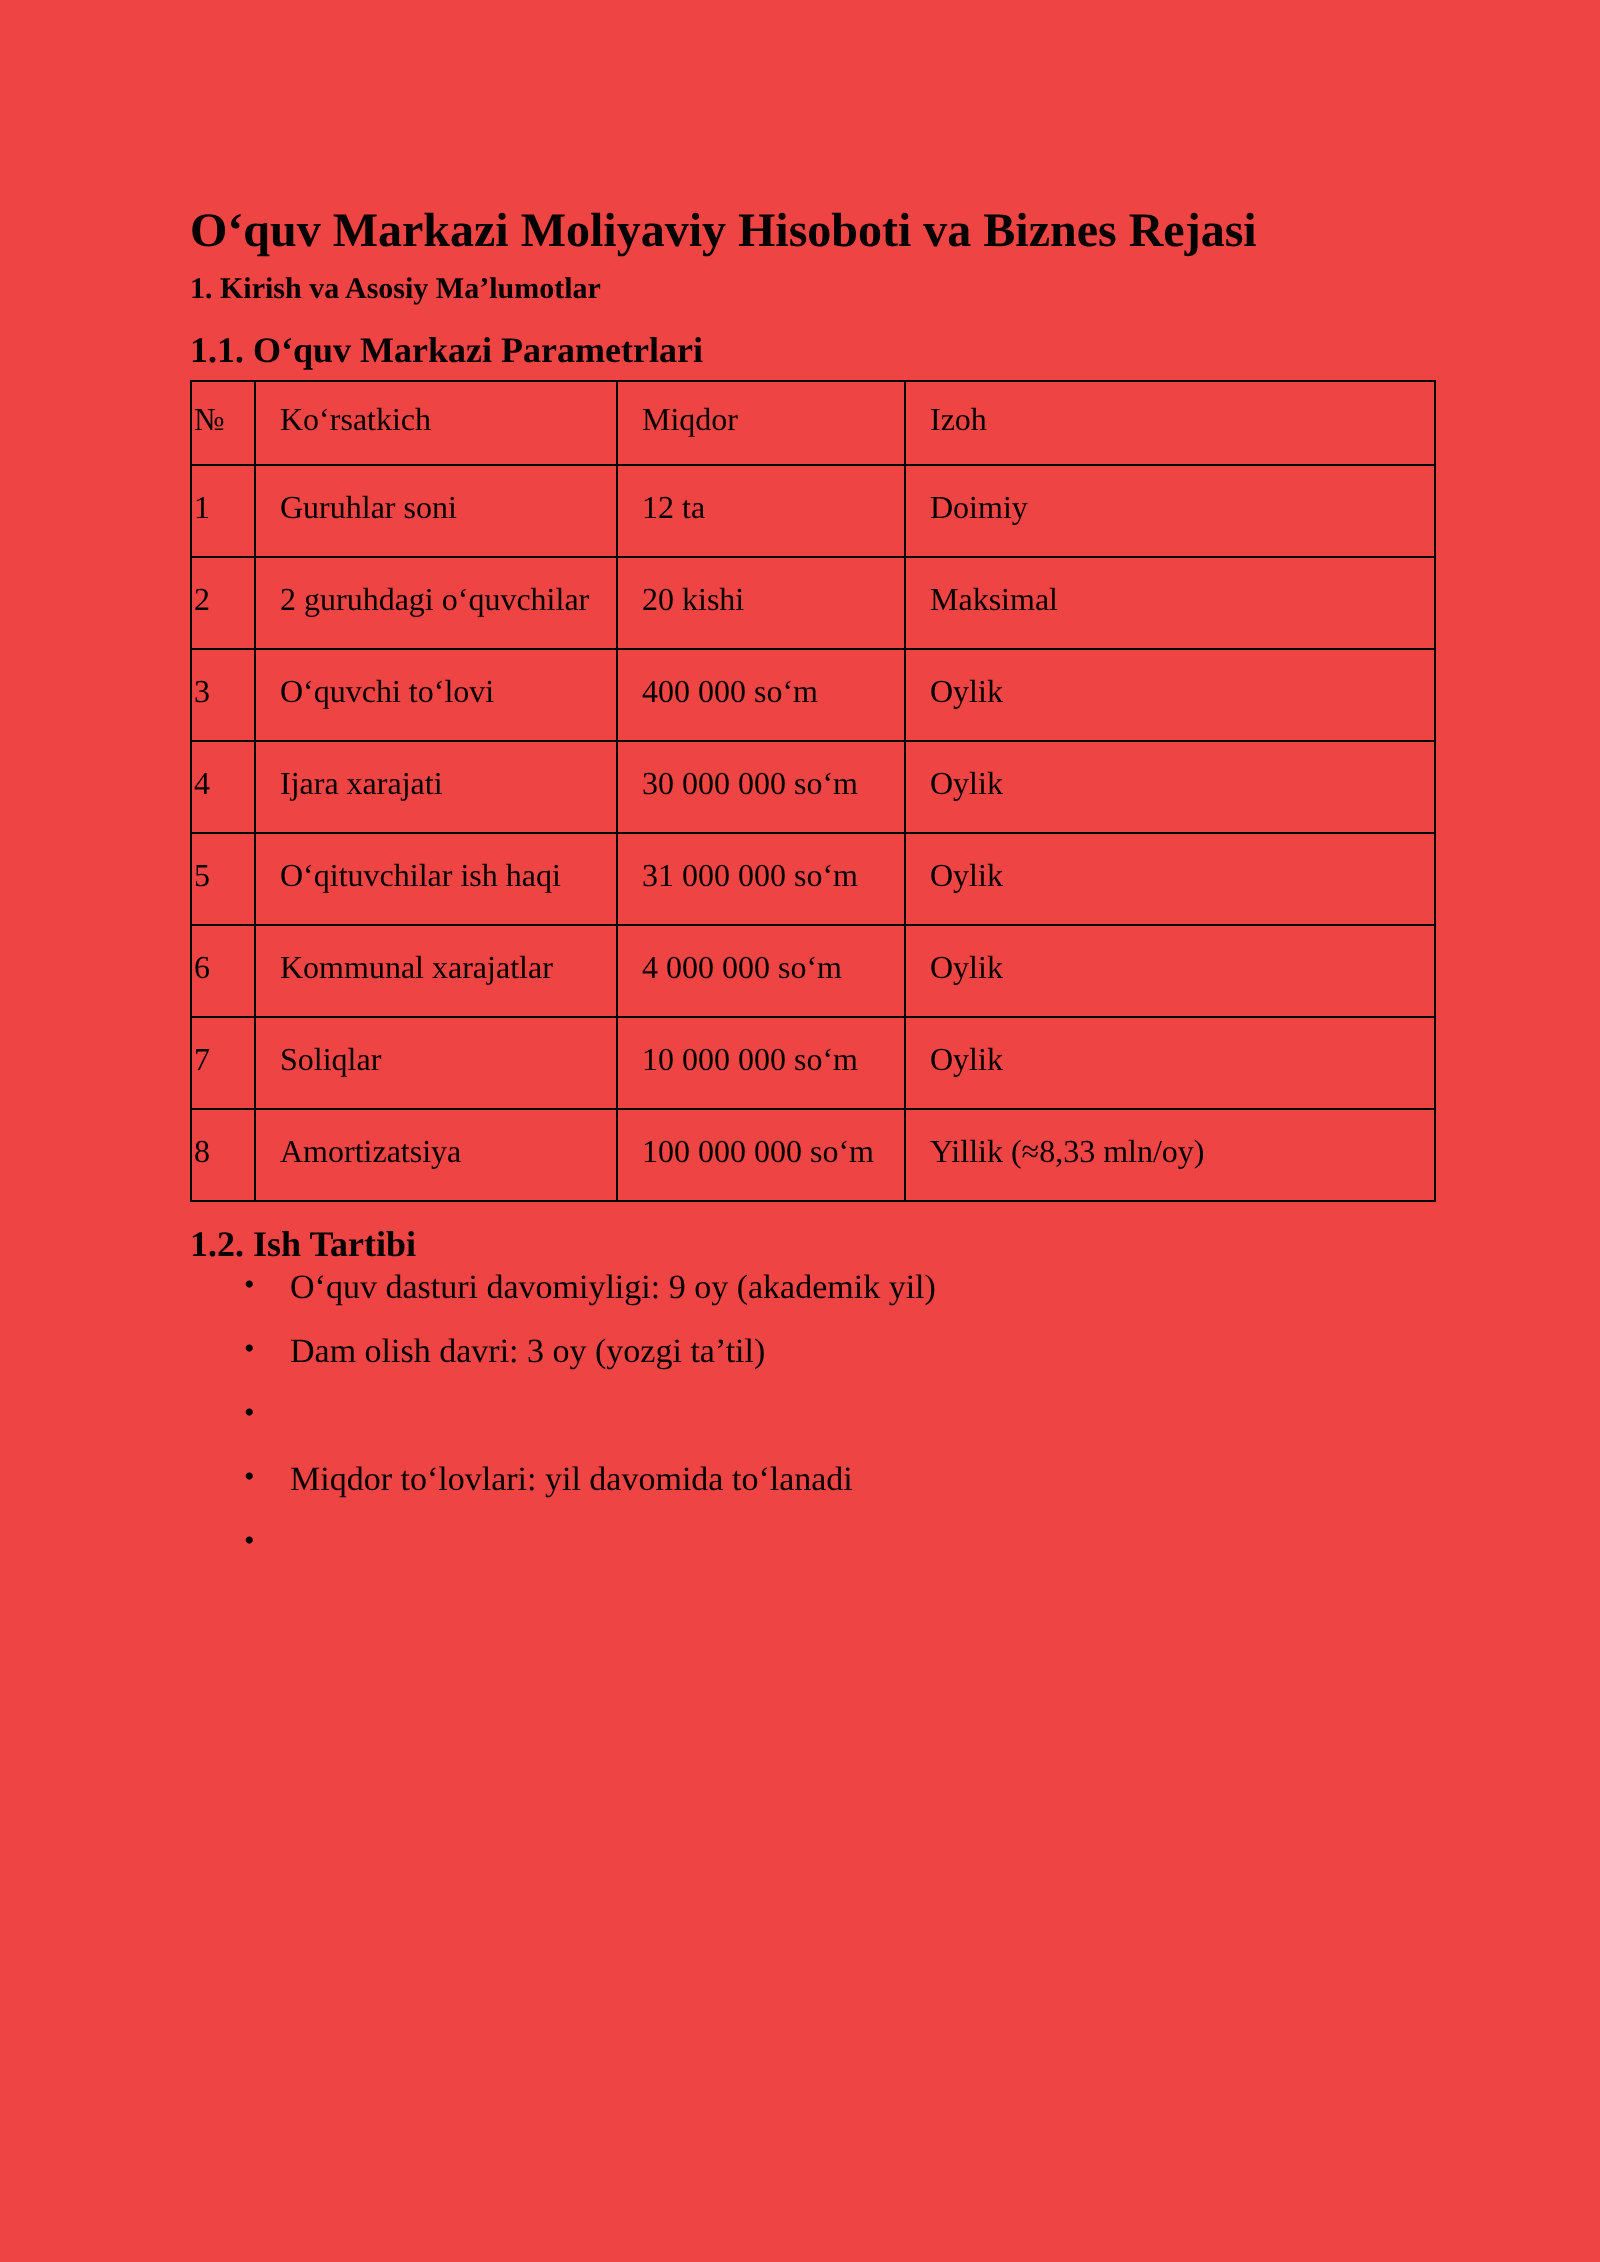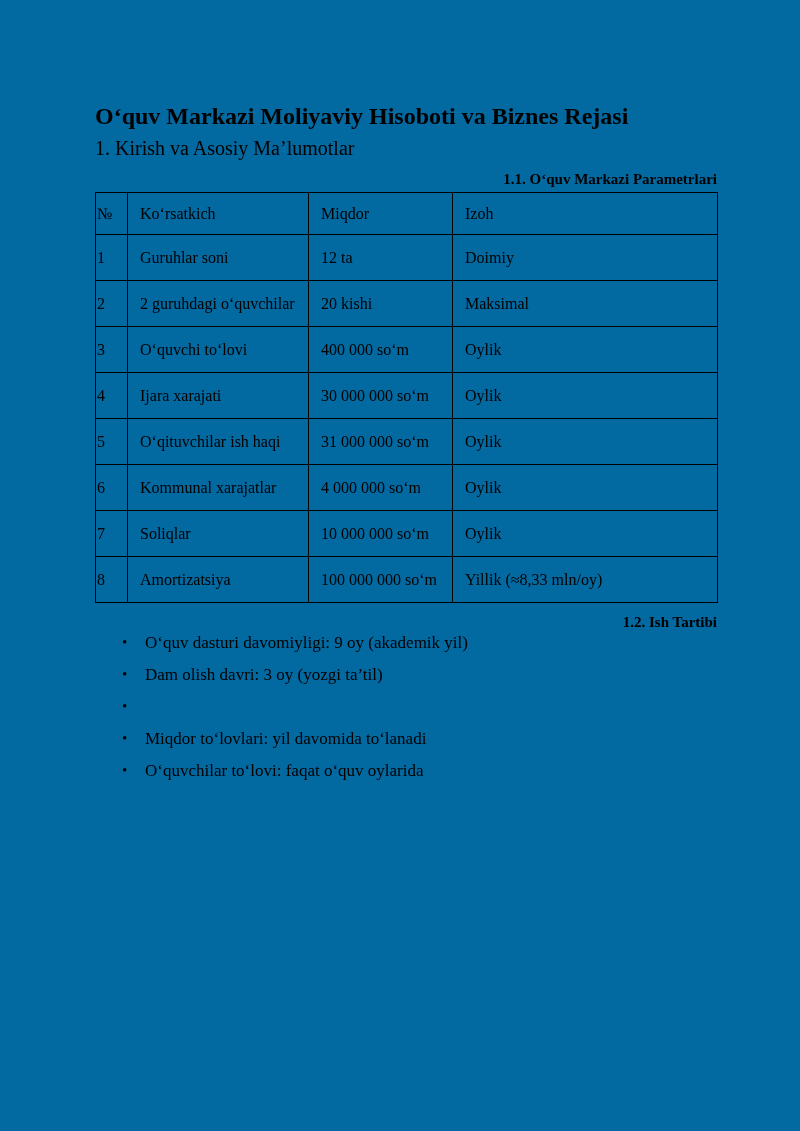--- a/index.html
+++ b/index.html
@@ -12,43 +12,42 @@
     height: 1131px;
     color: #000000;
     font-family: "Liberation Serif", "DejaVu Serif", serif;
     overflow: hidden;
   }
   .page {
     box-sizing: border-box;
     width: 800px;
     height: 1131px;
     padding: 103px 83px 0 95px;
-    background: #0369a1;
+    background: #ef4444;
   }
   h1.doc-title {
     font-size: 24px;
     line-height: 1.15;
     font-weight: bold;
     margin: 0;
     white-space: nowrap;
   }
   h2.sec-heading {
-    font-size: 20px;
+    font-size: 15px;
     line-height: 1.15;
-    font-weight: normal;
+    font-weight: bold;
     margin: 6px 0 0 0;
     white-space: nowrap;
   }
   h3.subsec-heading {
-    font-size: 15px;
+    font-size: 18px;
     line-height: 1.15;
     font-weight: bold;
     margin: 11px 0 0 0;
     white-space: nowrap;
-    text-align: right;
   }
   h3.subsec-heading.after-table {
   }
   table.params {
     border-collapse: collapse;
     table-layout: fixed;
     width: 622px;
     margin-top: 4px;
   }
   table.params th,
@@ -179,17 +178,16 @@
     </li>
     <li>
       <span class="bullet-dot">•</span>
     </li>
     <li>
       <span class="bullet-dot">•</span>
       <span>Miqdor toʻlovlari: yil davomida toʻlanadi</span>
     </li>
     <li>
       <span class="bullet-dot">•</span>
-      <span>Oʻquvchilar toʻlovi: faqat oʻquv oylarida</span>
     </li>
   </ul>
 
 </div>
 
 </body></html>

